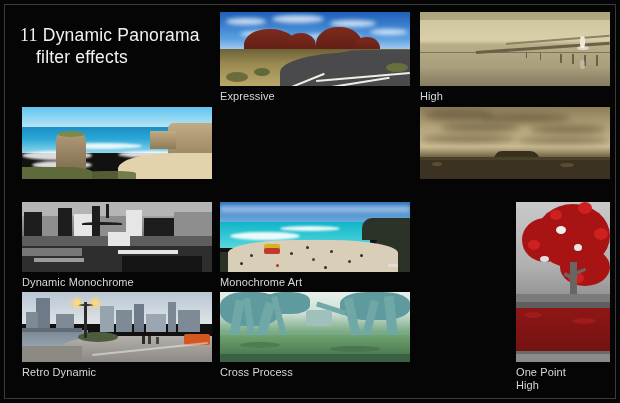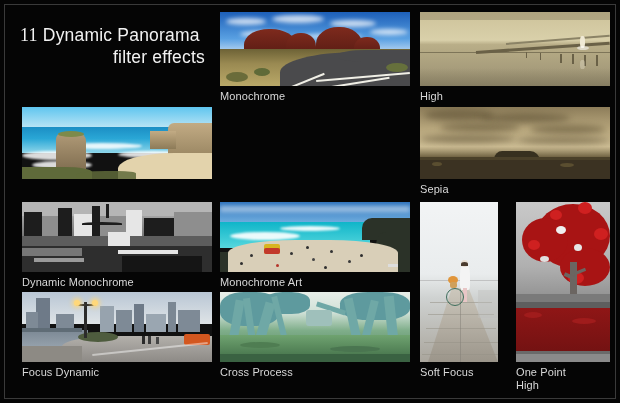--- a/index.html
+++ b/index.html
@@ -16,21 +16,21 @@
   #frame{
     position:absolute;left:4px;top:4px;right:4px;bottom:4px;
     border:1px solid #3a3a3a;box-sizing:border-box;pointer-events:none;
   }
 
   .title{
     position:absolute;left:20px;top:24px;width:185px;
     color:#f2f2f2;font-size:17.5px;line-height:22px;letter-spacing:.2px;
   }
   .title .n{font-family:"Liberation Serif","DejaVu Serif",serif;font-size:18px;}
-  .title .l2{display:block;text-align:right;padding-left:16px;}
+  .title .l2{display:block;text-align:left;padding-left:16px;}
 
   .tile{position:absolute;}
   .thumb{
     position:relative;overflow:hidden;background:#111;
     display:block;
   }
   .cap{
     color:#d8d8d8;font-size:11px;line-height:12.5px;
     margin-top:4px;letter-spacing:.1px;white-space:pre-line;
   }
@@ -150,21 +150,21 @@
       <div class="ground" style="top:auto;"></div>
       <div class="road" style="left:60px;bottom:0;width:130px;height:34px;border-radius:60% 0 0 0;"></div>
       <div class="road" style="left:118px;bottom:24px;width:72px;height:12px;border-radius:40% 0 0 40%;"></div>
       <div class="lane" style="left:78px;bottom:0;width:92px;height:2px;transform:rotate(-9deg);"></div>
       <div class="lane" style="left:96px;bottom:8px;width:94px;height:2px;transform:rotate(-5deg);"></div>
       <div class="lane" style="left:62px;bottom:3px;width:44px;height:2px;transform:rotate(-22deg);"></div>
       <div class="blob" style="left:6px;bottom:4px;width:22px;height:10px;background:#6a6c3a;border-radius:50%;"></div>
       <div class="blob" style="left:34px;bottom:10px;width:16px;height:8px;background:#5f6a38;border-radius:50%;"></div>
       <div class="blob" style="left:166px;bottom:14px;width:22px;height:9px;background:#66703c;border-radius:50%;"></div>
     </div>
-    <div class="cap">Monochrome</div>
+    <div class="cap">Expressive</div>
   </div>
 
   <div class="tile" style="left:420px;top:12px;width:190px;">
     <div class="thumb t-ret" style="width:190px;height:74px;">
       <div class="fill"></div>
       <div class="band" style="left:0;top:0;width:100%;height:8px;background:rgba(120,110,80,.35);"></div>
       <div class="band" style="left:0;top:40px;width:100%;height:1px;background:rgba(90,84,60,.6);"></div>
       <div class="pier" style="left:56px;top:39px;width:134px;height:3px;transform:rotate(-4deg);transform-origin:left;"></div>
       <div class="rail" style="left:86px;top:31px;width:104px;height:1.5px;transform:rotate(-4.5deg);transform-origin:left;"></div>
       <div class="pier" style="left:140px;top:42px;width:1.5px;height:9px;"></div>
@@ -209,21 +209,20 @@
       <div class="cl" style="left:20px;top:16px;width:80px;height:9px;"></div>
       <div class="cl" style="left:110px;top:18px;width:76px;height:9px;"></div>
       <div class="cl" style="left:0px;top:28px;width:96px;height:8px;"></div>
       <div class="cl" style="left:96px;top:30px;width:94px;height:7px;"></div>
       <div class="uluru" style="left:74px;top:44px;width:46px;height:10px;"></div>
       <div class="band" style="left:0;top:52px;width:100%;height:20px;background:#3b3222;"></div>
       <div class="band" style="left:0;top:50px;width:100%;height:3px;background:#4a4029;"></div>
       <div class="dot" style="left:12px;top:55px;width:10px;height:4px;background:#5a4e30;border-radius:50%;"></div>
       <div class="dot" style="left:140px;top:56px;width:14px;height:4px;background:#5a4e30;border-radius:50%;"></div>
     </div>
-    <div class="cap">Sepia</div>
   </div>
 
   <div class="tile" style="left:22px;top:202px;width:190px;">
     <div class="thumb t-dm" style="width:190px;height:70px;">
       <div class="fill"></div>
       <div class="gry" style="left:0;top:0;width:100%;height:14px;background:#b5b5b5;"></div>
       <div class="blk" style="left:2px;top:10px;width:18px;height:26px;"></div>
       <div class="gry" style="left:20px;top:14px;width:16px;height:22px;"></div>
       <div class="blk" style="left:36px;top:6px;width:14px;height:30px;"></div>
       <div class="wht" style="left:52px;top:12px;width:20px;height:24px;"></div>
@@ -266,42 +265,20 @@
       <div class="dot" style="left:56px;top:62px;width:3px;height:3px;background:#b5342a;border-radius:50%;"></div>
       <div class="dot" style="left:86px;top:44px;width:3px;height:3px;background:#2f2f2f;border-radius:50%;"></div>
       <div class="dot" style="left:140px;top:52px;width:3px;height:3px;background:#2f2f2f;border-radius:50%;"></div>
       <div class="dot" style="left:20px;top:60px;width:3px;height:3px;background:#2f2f2f;border-radius:50%;"></div>
       <div class="dot" style="left:104px;top:64px;width:3px;height:3px;background:#2f2f2f;border-radius:50%;"></div>
       <div class="dot" style="left:168px;top:62px;width:10px;height:3px;background:#ddd;"></div>
     </div>
     <div class="cap">Monochrome Art</div>
   </div>
 
-  <div class="tile" style="left:420px;top:202px;width:78px;">
-    <div class="thumb t-sf" style="width:78px;height:160px;">
-      <div class="fill"></div>
-      <div class="band" style="left:0;top:78px;width:100%;height:1px;background:rgba(160,160,160,.5);"></div>
-      <div class="deckwide" style="left:8px;top:86px;width:70px;height:74px;clip-path:polygon(34% 0,58% 0,100% 100%,0 100%);"></div>
-      <div class="plank" style="left:10px;top:100px;width:62px;height:1px;"></div>
-      <div class="plank" style="left:8px;top:112px;width:66px;height:1px;"></div>
-      <div class="plank" style="left:6px;top:126px;width:70px;height:1.2px;"></div>
-      <div class="plank" style="left:4px;top:140px;width:74px;height:1.2px;"></div>
-      <div class="plank" style="left:2px;top:152px;width:76px;height:1.4px;"></div>
-      <div class="plank" style="left:40px;top:86px;width:1px;height:74px;background:rgba(130,126,118,.5);"></div>
-      <div class="fig" style="left:40px;top:62px;width:10px;height:26px;"></div>
-      <div class="dot" style="left:41px;top:58px;width:7px;height:7px;background:#e8ded2;border-radius:50%;"></div>
-      <div class="dot" style="left:41px;top:60px;width:7px;height:4px;background:#4a3b2e;border-radius:50% 50% 0 0;"></div>
-      <div class="dot" style="left:43px;top:86px;width:4px;height:14px;background:#e8c6c6;"></div>
-      <div class="bike" style="left:26px;top:86px;width:16px;height:16px;"></div>
-      <div class="dot" style="left:28px;top:74px;width:10px;height:8px;background:#e0953a;border-radius:50%;"></div>
-      <div class="dot" style="left:30px;top:80px;width:7px;height:6px;background:#cfa05a;border-radius:2px;"></div>
-      <div class="plank" style="left:58px;top:88px;width:20px;height:28px;background:rgba(190,190,188,.4);"></div>
-    </div>
-    <div class="cap">Soft Focus</div>
-  </div>
 
   <div class="tile" style="left:516px;top:202px;width:94px;">
     <div class="thumb t-opc" style="width:94px;height:160px;">
       <div class="fill"></div>
       <div class="crown" style="left:20px;top:2px;width:74px;height:64px;"></div>
       <div class="crown" style="left:6px;top:16px;width:46px;height:44px;"></div>
       <div class="crown" style="left:44px;top:46px;width:50px;height:38px;"></div>
       <div class="leaf" style="left:62px;top:0px;width:14px;height:12px;"></div>
       <div class="leaf" style="left:34px;top:8px;width:12px;height:10px;"></div>
       <div class="leaf" style="left:78px;top:26px;width:14px;height:12px;"></div>
@@ -345,21 +322,21 @@
       <div class="lamp" style="left:62px;top:10px;width:3px;height:36px;"></div>
       <div class="lamp" style="left:54px;top:12px;width:20px;height:2px;"></div>
       <div class="glow" style="left:52px;top:8px;width:6px;height:6px;"></div>
       <div class="glow" style="left:70px;top:8px;width:6px;height:6px;"></div>
       <div class="bus" style="left:162px;top:42px;width:26px;height:11px;"></div>
       <div class="dot" style="left:120px;top:44px;width:3px;height:8px;background:#2a2a2a;"></div>
       <div class="dot" style="left:126px;top:44px;width:3px;height:8px;background:#3a3a3a;"></div>
       <div class="dot" style="left:134px;top:45px;width:3px;height:7px;background:#454545;"></div>
       <div class="blob" style="left:70px;top:56px;width:116px;height:2px;background:rgba(255,255,255,.45);transform:rotate(-6deg);"></div>
     </div>
-    <div class="cap">Focus Dynamic</div>
+    <div class="cap">Retro Dynamic</div>
   </div>
 
   <div class="tile" style="left:220px;top:292px;width:156px;">
     <div class="thumb t-cp" style="width:190px;height:70px;">
       <div class="fill"></div>
       <div class="tr" style="left:0;top:0;width:60px;height:34px;"></div>
       <div class="tr" style="left:44px;top:0px;width:46px;height:22px;"></div>
       <div class="tr" style="left:120px;top:0px;width:70px;height:28px;"></div>
       <div class="trunk" style="left:12px;top:8px;width:9px;height:42px;transform:rotate(10deg);"></div>
       <div class="trunk" style="left:26px;top:6px;width:7px;height:44px;transform:rotate(-8deg);"></div>

